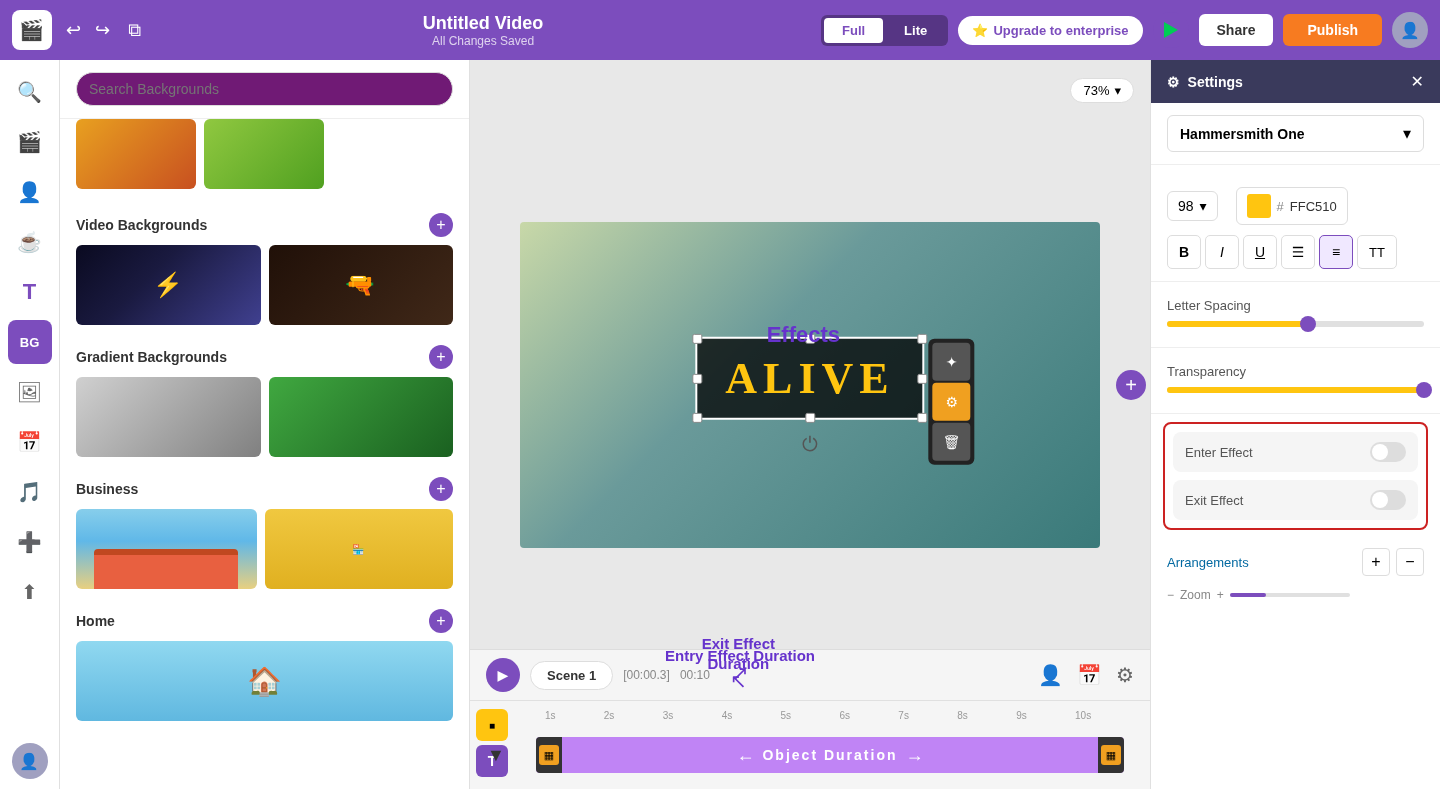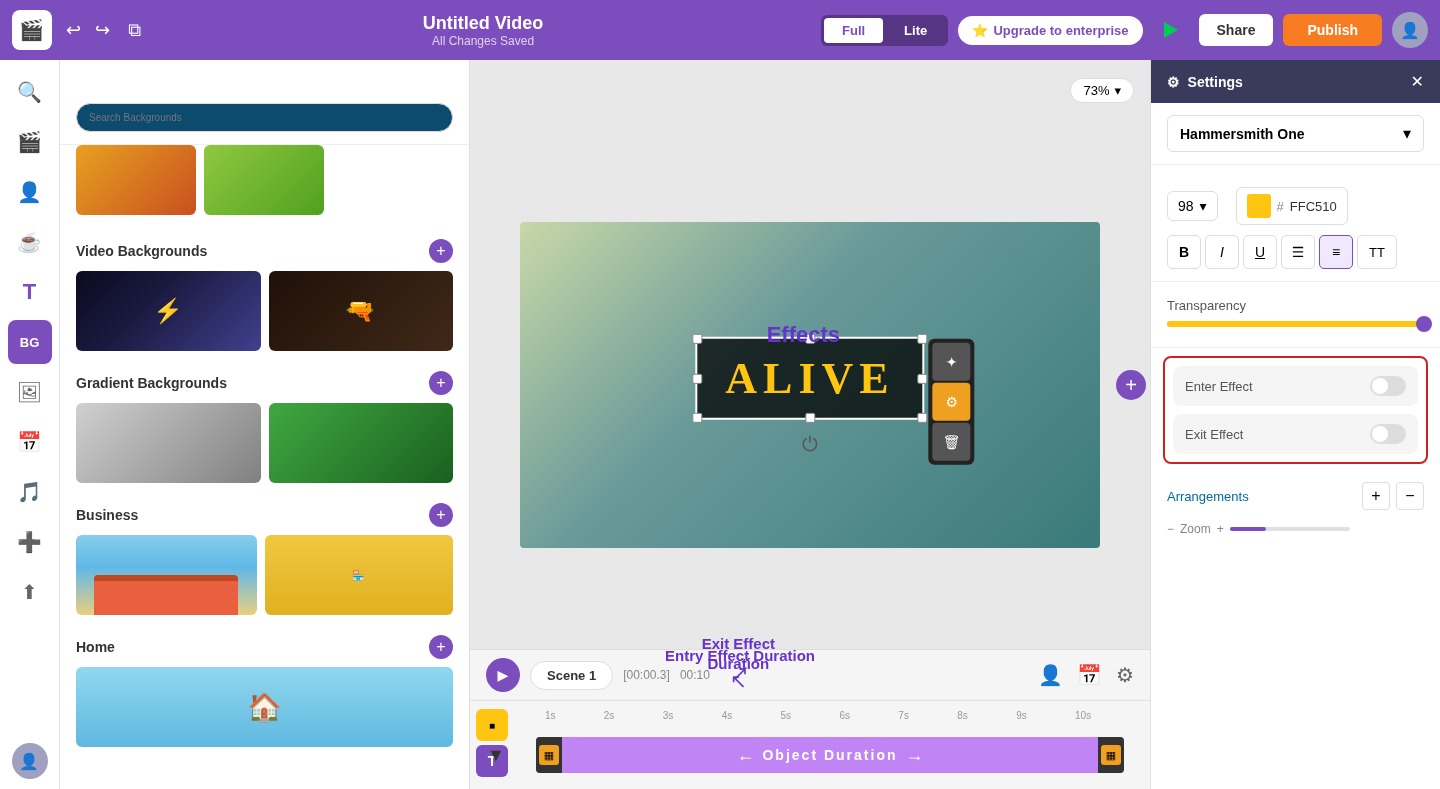--- a/index.html
+++ b/index.html
@@ -70,25 +70,24 @@
     }
     .search-box {
       padding: 12px 16px;
       border-bottom: 1px solid #eee;
     }
     .search-input {
       width: 100%;
       padding: 8px 12px;
       border: 1px solid #ddd;
       border-radius: 20px;
-      font-size: 10px;
+      font-size: 14px;
       color: #999;
       outline: none;
-      background: #0c4a6e;
-      margin-top: 31px;
+      background: #701a75;
     }
     .panel-content { overflow-y: auto; flex: 1; padding: 0 0 10px; }
     .section-header {
       display: flex; align-items: center; justify-content: space-between;
       padding: 12px 16px 8px;
     }
     .section-title { font-size: 14px; font-weight: 600; color: #333; }
     .section-add { width: 24px; height: 24px; border-radius: 50%; background: #7c4dbd; color: #fff; border: none; cursor: pointer; font-size: 16px; display: flex; align-items: center; justify-content: center; }
     .thumbs-row { display: flex; gap: 8px; padding: 0 16px 8px; }
     .thumb { flex: 1; height: 80px; border-radius: 6px; overflow: hidden; background: #222; }
@@ -704,20 +703,29 @@
           </button>
         <button class="fmt-btn">
             <u>U</u>
           </button>
         <button class="fmt-btn">☰</button>
         <button class="fmt-btn active">≡</button>
         <button class="fmt-btn-wide">TT</button>
       </div>
     </div>
 
+    <div class="rp-section">
+      <div class="rp-label">Letter Spacing</div>
+      <div class="slider-container">
+        <div class="slider-track">
+          <div class="slider-fill" style="width:55%;"></div>
+          <div class="slider-thumb" style="left:55%;"></div>
+        </div>
+      </div>
+    </div>
 
     <div class="rp-section">
       <div class="rp-label">Transparency</div>
       <div class="slider-container">
         <div class="slider-track">
           <div class="slider-fill" style="width:100%; background: linear-gradient(to right, #FFC510, #FFC510);"></div>
           <div class="slider-thumb-right"></div>
         </div>
       </div>
     </div>

